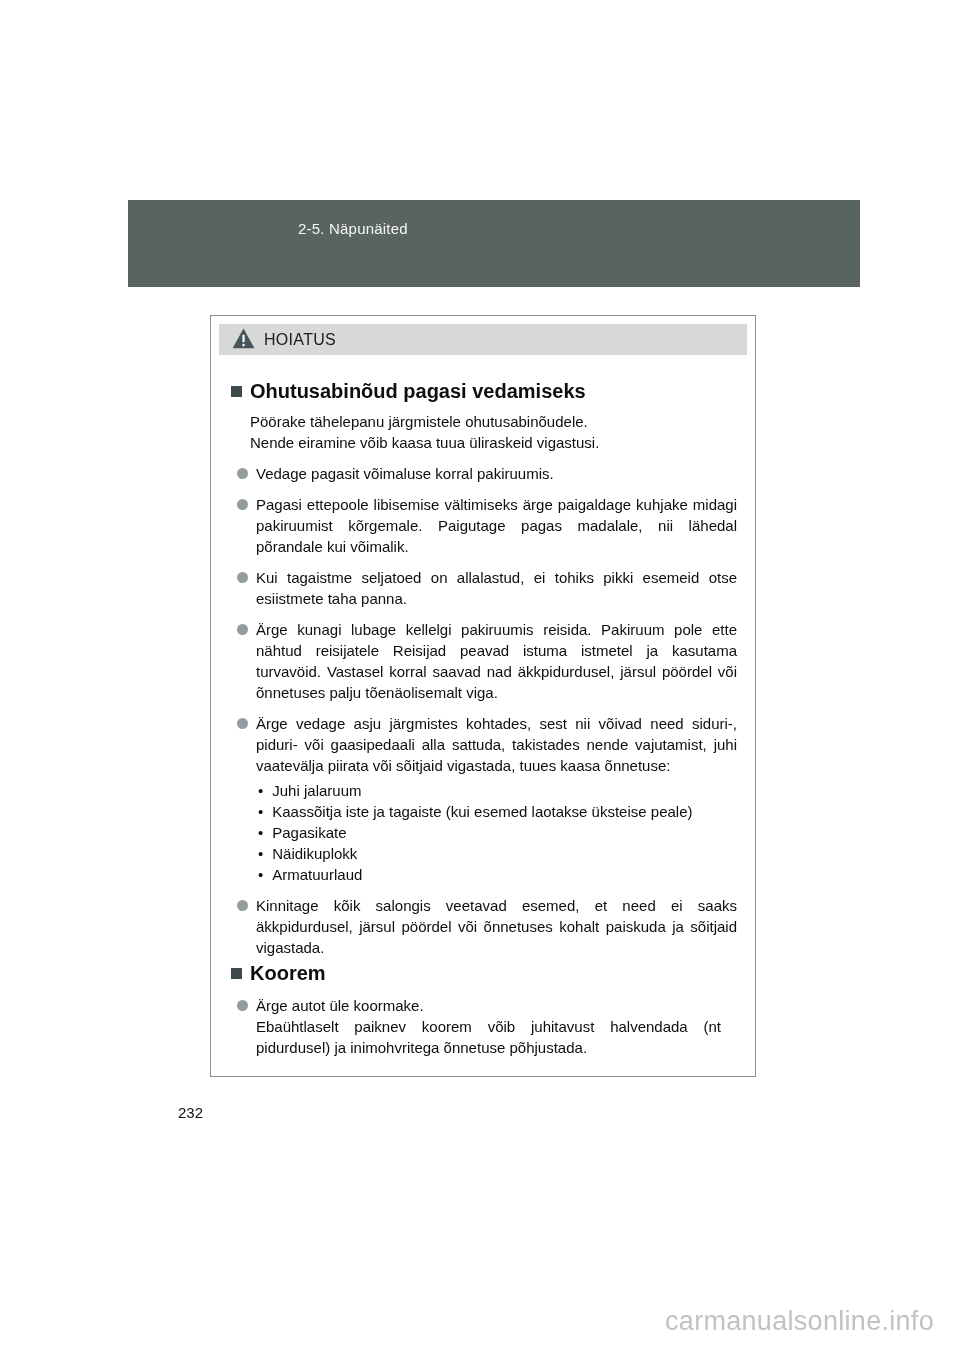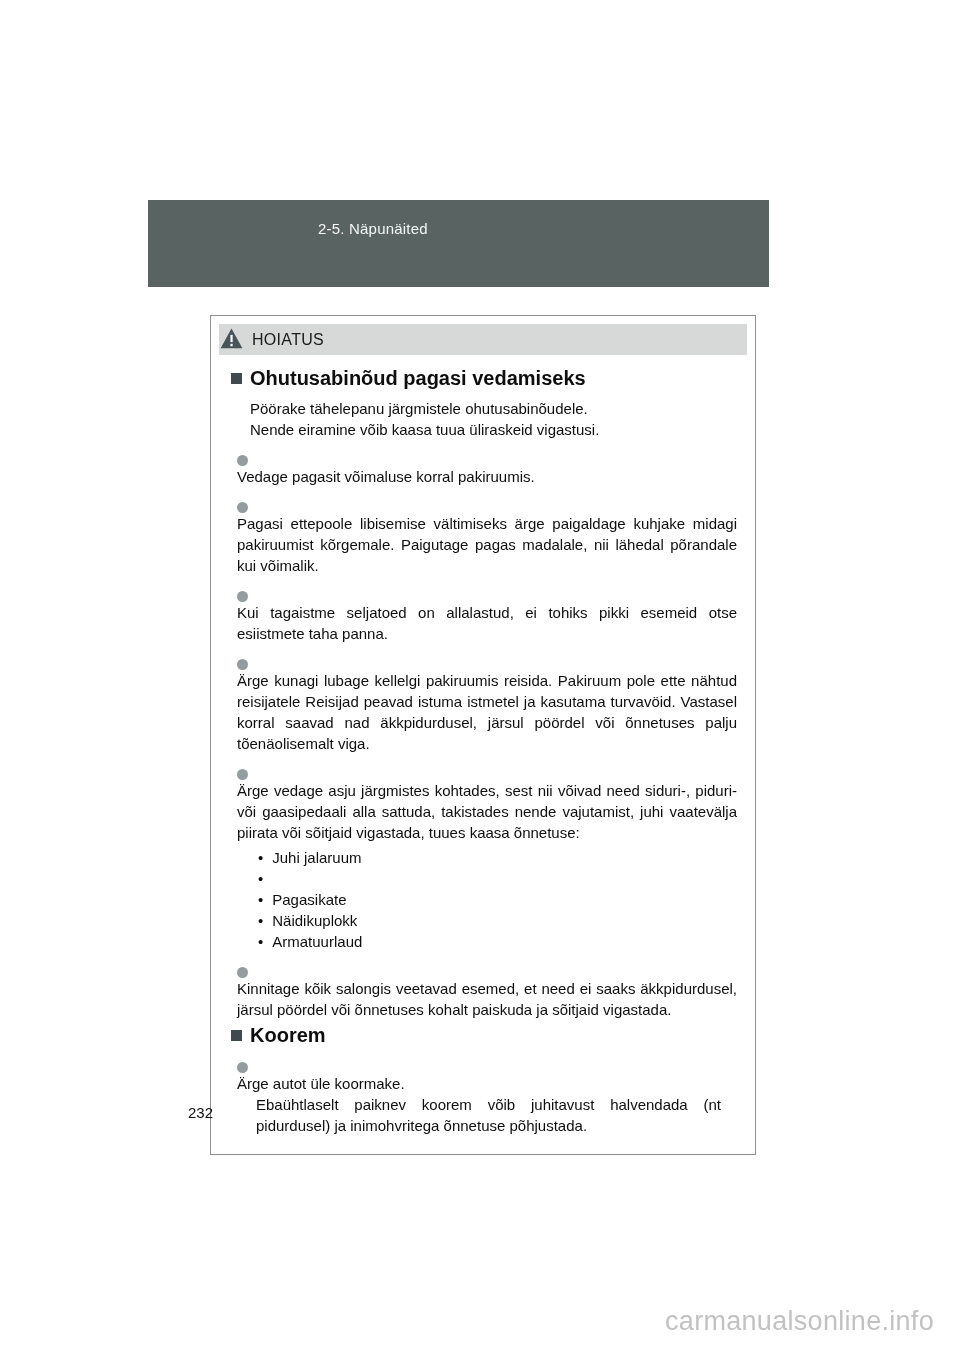--- a/index.html
+++ b/index.html
@@ -5,72 +5,72 @@
   * { margin:0; padding:0; box-sizing:border-box; }
   html,body { background:#ffffff; }
   body {
     width:960px; height:1358px; position:relative; overflow:hidden;
     font-family:"Liberation Sans","DejaVu Sans",sans-serif;
     color:#111111;
   }
 
   
   .header-band{
-    position:absolute; left:148px; top:200px; width:621px; height:87px;
+    position:absolute; left:128px; top:200px; width:732px; height:87px;
     background:var(--header-band,#596362);
   }
   .header-text{
     position:absolute; left:170px; top:20px;
     font-size:15px; color:#f4f6f6; letter-spacing:.2px;
   }
 
   
   .warning-box{
     position:absolute; left:210px; top:315px; width:546px; min-height:680px;
     border:1px solid #8f8f8f; background:#ffffff;
     padding:8px 8px 18px 8px;
   }
   .warning-bar{
     height:31px; background:var(--warning-bar-bg,#d7d8d8);
-    display:flex; align-items:center; padding-left:1px; margin-bottom:12px;
+    display:flex; align-items:center; padding-left:13px; margin-bottom:25px;
   }
   .tri{ display:inline-flex; margin-right:9px; position:relative; top:-1px; }
   .warn-title{ font-size:16px; color:#1c1c1c; letter-spacing:.3px; }
 
   .content{ padding:0 10px 0 12px; }
 
   .sec-heading{
     display:flex; align-items:center; margin:4px 0 8px 0;
   }
   .sq{
     width:11px; height:11px; background:var(--square-bullet,#3e4a4c);
     display:inline-block; margin-right:8px; flex:none;
   }
   .sec-heading-text{ font-size:20px; font-weight:bold; color:#0e0e0e; }
 
   .intro{ margin-left:19px; font-size:15px; line-height:21px; color:#0e0e0e; }
 
-  .bullet{ display:flex; margin:10px 0 0 6px;flex-direction:column; }
+  .bullet{ display:flex; margin:10px 0 0 6px; }
   .dot{
     width:11px; height:11px; border-radius:50%;
     background:var(--circle-bullet,#939da0);
     flex:none; margin:5px 8px 0 0;
   }
   .btext{ flex:1; font-size:15px; line-height:21px; text-align:justify; color:#0e0e0e; }
 
   .sublist{ margin:4px 0 0 27px; }
   .subitem{ display:flex; font-size:15px; line-height:21px; color:#0e0e0e; }
   .subdot::before{ content:"•"; }
   .subdot{ margin-right:9px; }
 
   .cont{ margin:0 16px 0 25px; font-size:15px; line-height:21px; text-align:justify; color:#0e0e0e; }
   .bullet + .cont{ margin-top:0; }
 
   .page-number{
-    position:absolute; left:188px; top:1104px; font-size:15px; color:#111;
+    position:absolute; left:178px; top:1104px; font-size:15px; color:#111;
   }
   .watermark{
     position:absolute; right:26px; top:1306px;
     font-size:27px; color:#c2c2c2; letter-spacing:.3px;
   }
 </style>
 </head>
 <body>
 
 <div class="header-band">
@@ -125,20 +125,21 @@
       <span class="btext">Ärge vedage asju järgmistes kohtades, sest nii võivad need siduri-, piduri- või gaasipedaali alla sattuda, takistades nende vajutamist, juhi vaatevälja piirata või sõitjaid vigastada, tuues kaasa õnnetuse:</span>
     </div>
 
     <div class="sublist">
       <div class="subitem">
         <span class="subdot"></span>
         <span>Juhi jalaruum</span>
       </div>
       <div class="subitem">
         <span class="subdot"></span>
+        <span>Kaassõitja iste ja tagaiste (kui esemed laotakse üksteise peale)</span>
       </div>
       <div class="subitem">
         <span class="subdot"></span>
         <span>Pagasikate</span>
       </div>
       <div class="subitem">
         <span class="subdot"></span>
         <span>Näidikuplokk</span>
       </div>
       <div class="subitem">

